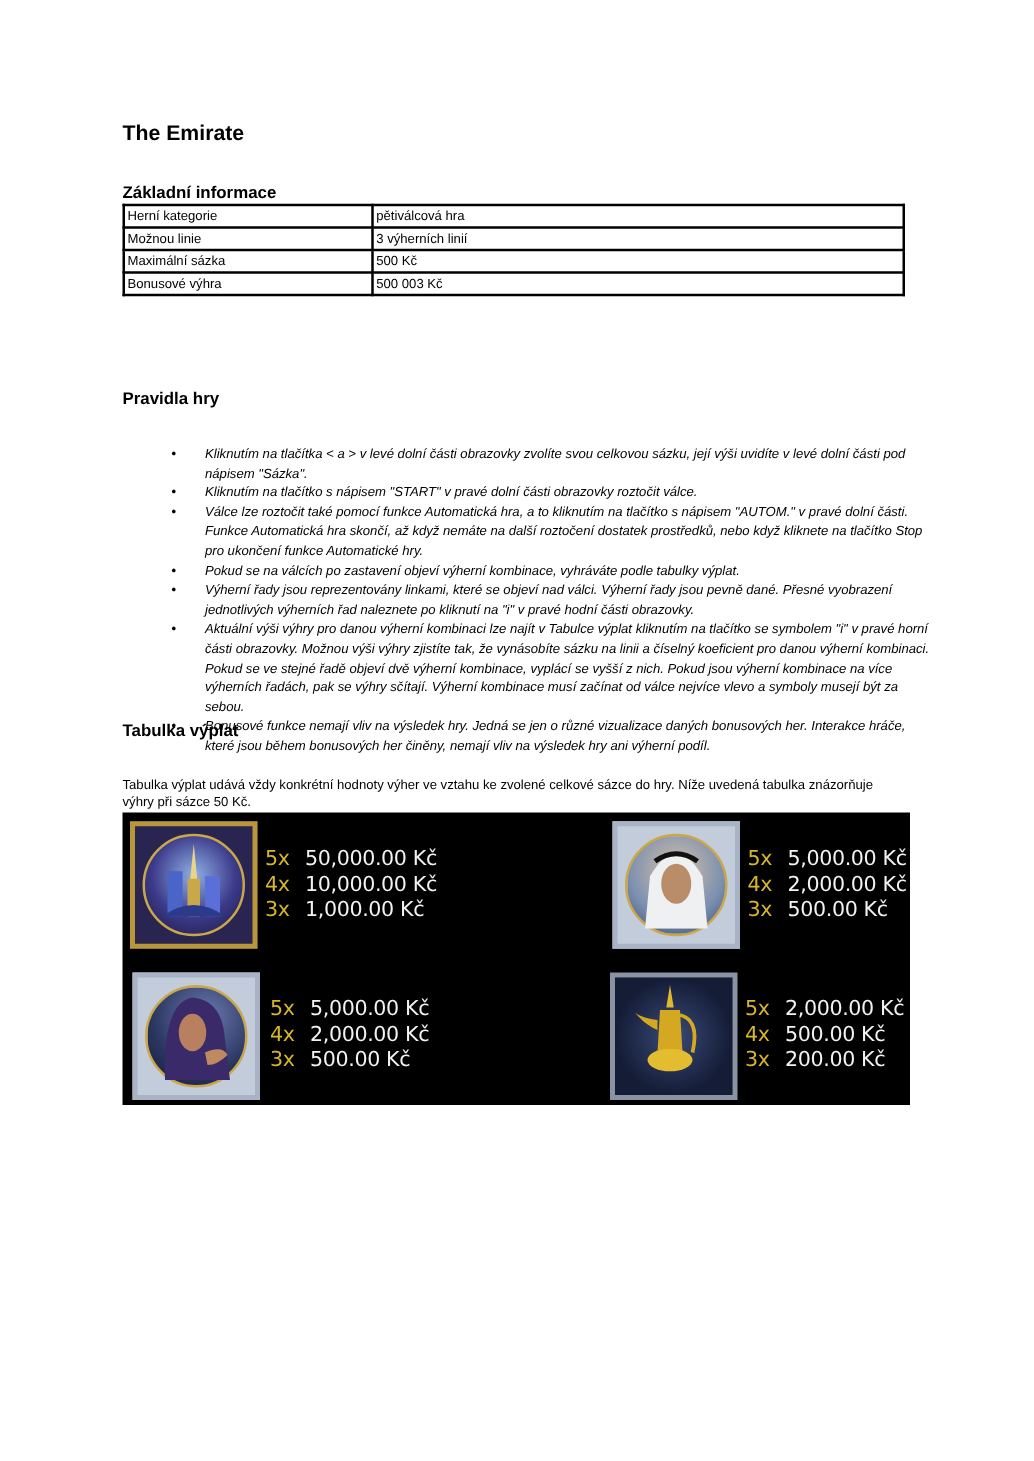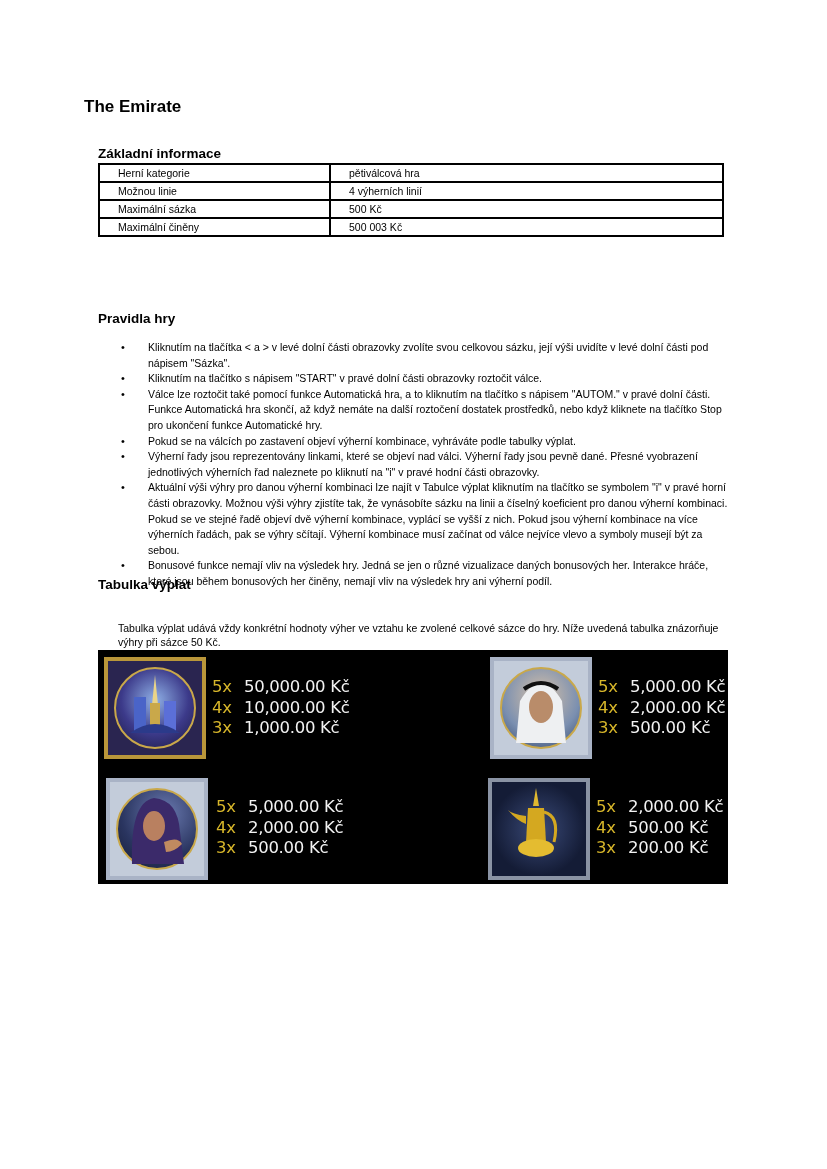--- a/index.html
+++ b/index.html
@@ -1,25 +1,25 @@
 <!DOCTYPE html>
 <html><head>
 <meta charset="utf-8">
 <style>
   html, body { margin:0; padding:0; background:#ffffff; }
   body { width:827px; height:1169px; position:relative; font-family:"Liberation Sans", sans-serif; color:#000; overflow:hidden; }
-  .title { position:absolute; left:84px; top:97px; font-size:17px; font-weight:bold; }
+  .title { position:absolute; left:98px; top:97px; font-size:17px; font-weight:bold; }
   .h2 { position:absolute; left:98px; font-size:13.5px; font-weight:bold; }
   table.info { position:absolute; left:98px; top:163px; width:626px; border-collapse:collapse; font-size:10.5px; }
-  table.info td { border:2px solid #000; height:16px; padding:0 18px; line-height:16px; }
+  table.info td { border:2px solid #000; height:16px; padding:0 2px; line-height:16px; }
   table.info td.k { width:193px; }
-  ul.rules { position:absolute; left:98px; top:340px; width:630px; margin:0; padding:0; list-style:none; font-size:10.5px; line-height:15.6px; }
+  ul.rules { position:absolute; left:98px; top:340px; width:630px; margin:16px; padding:0; list-style:none; font-size:10.5px; line-height:15.6px;font-style:italic; }
   ul.rules li { position:relative; padding-left:50px; }
   ul.rules li::before { content:"\2022"; position:absolute; left:23px; top:0; font-size:11px; }
-  .intro { position:absolute; left:98px; top:621px; width:620px; font-size:10.5px; line-height:14px;margin-left:20px; }
+  .intro { position:absolute; left:98px; top:621px; width:620px; font-size:10.5px; line-height:14px; }
   .pay { position:absolute; left:98px; top:650px; width:630px; height:234px; background:#000; }
   .sym { position:absolute; width:102px; height:102px; }
   .sym .frame { position:absolute; inset:0; border:4px solid; box-sizing:border-box; }
   .sym .disc { position:absolute; left:10px; top:10px; right:10px; bottom:10px; border-radius:50%; }
   .vals { position:absolute; font-size:16.5px; line-height:20.5px; color:#f2f2f2; font-family:"DejaVu Sans", sans-serif; letter-spacing:-0.3px; }
   .vals .m { color:#d7b62a; display:inline-block; width:32px; }
 </style>
 </head>
 <body>
 
@@ -27,28 +27,28 @@
 
 <div class="h2" style="top:146px">Základní informace</div>
 <table class="info">
   <tbody>
       <tr>
         <td class="k">Herní kategorie</td>
         <td>pětiválcová hra</td>
       </tr>
   <tr>
         <td class="k">Možnou linie</td>
-        <td>4 výherních linií</td>
+        <td>3 výherních linií</td>
       </tr>
   <tr>
         <td class="k">Maximální sázka</td>
         <td>500 Kč</td>
       </tr>
   <tr>
-        <td class="k">Maximální činěny</td>
+        <td class="k">Bonusové výhra</td>
         <td>500 003 Kč</td>
       </tr>
 </tbody>
   </table>
 
 <div class="h2" style="top:311px">Pravidla hry</div>
 <ul class="rules">
   <li>Kliknutím na tlačítka &lt; a &gt; v levé dolní části obrazovky zvolíte svou celkovou sázku, její výši uvidíte v levé dolní části pod nápisem "Sázka".</li>
   <li>Kliknutím na tlačítko s nápisem "START" v pravé dolní části obrazovky roztočit válce.</li>
   <li>Válce lze roztočit také pomocí funkce Automatická hra, a to kliknutím na tlačítko s nápisem "AUTOM." v pravé dolní části. Funkce Automatická hra skončí, až když nemáte na další roztočení dostatek prostředků, nebo když kliknete na tlačítko Stop pro ukončení funkce Automatické hry.</li>

